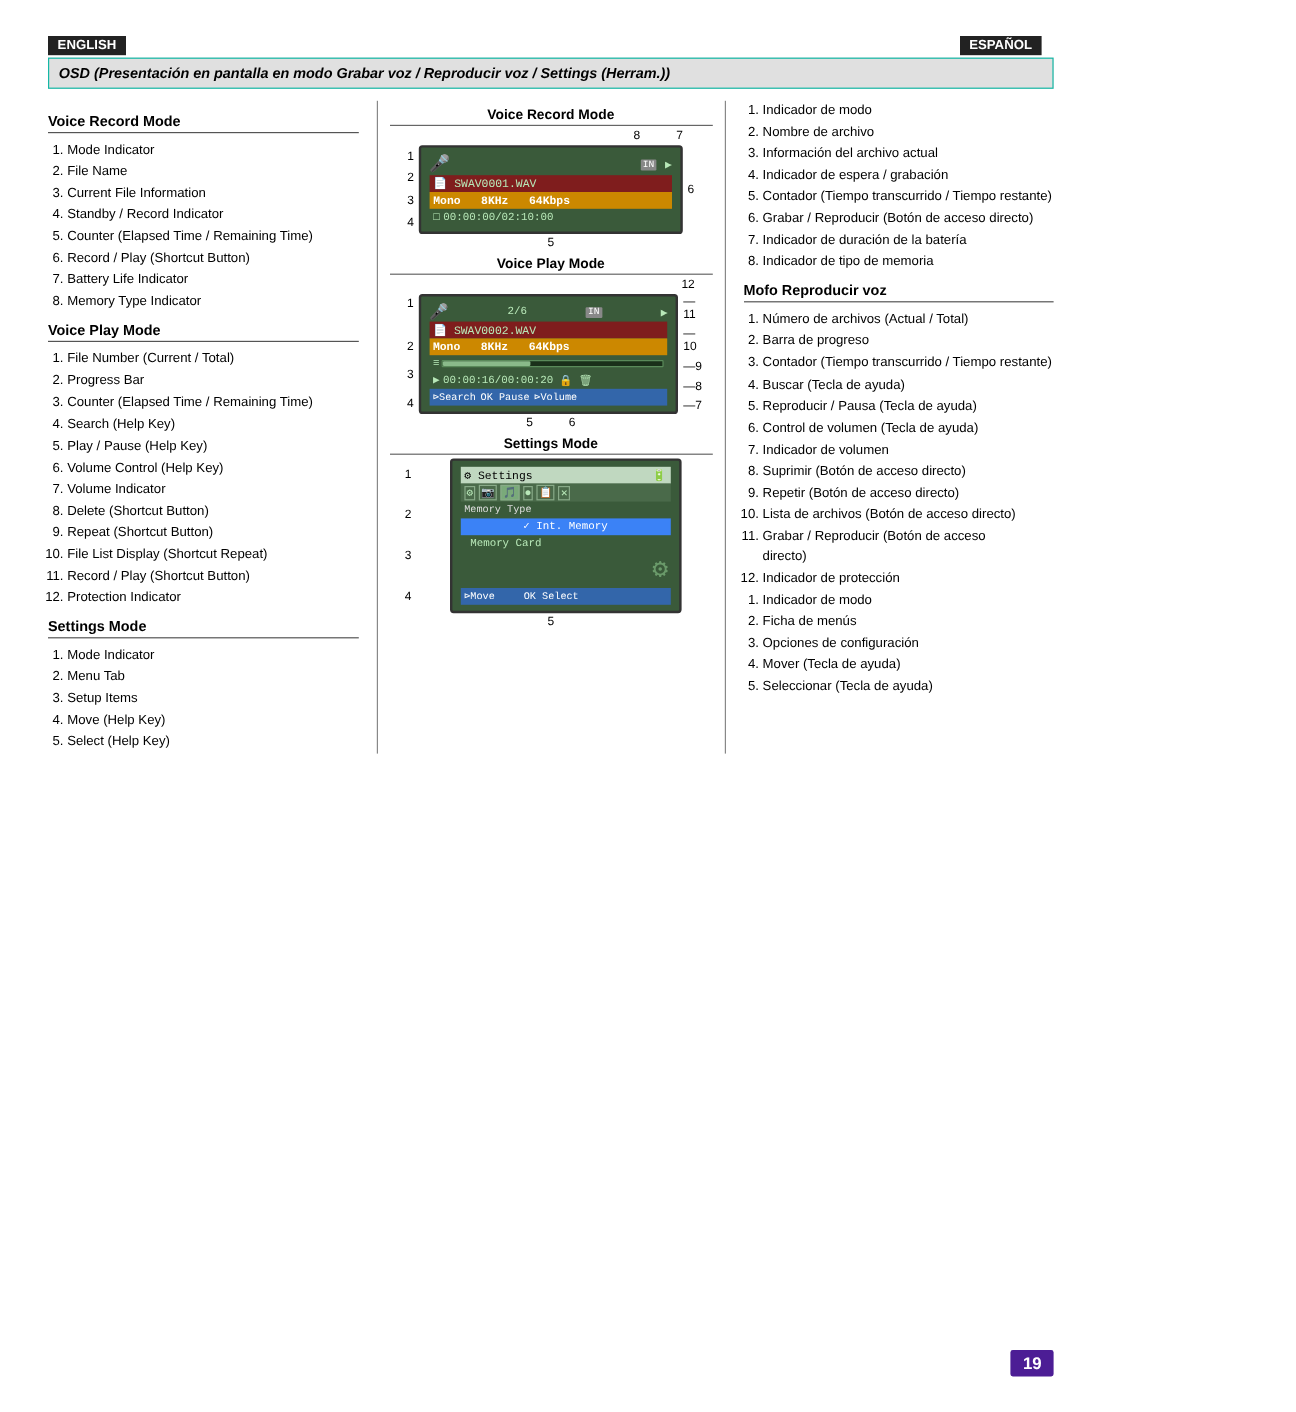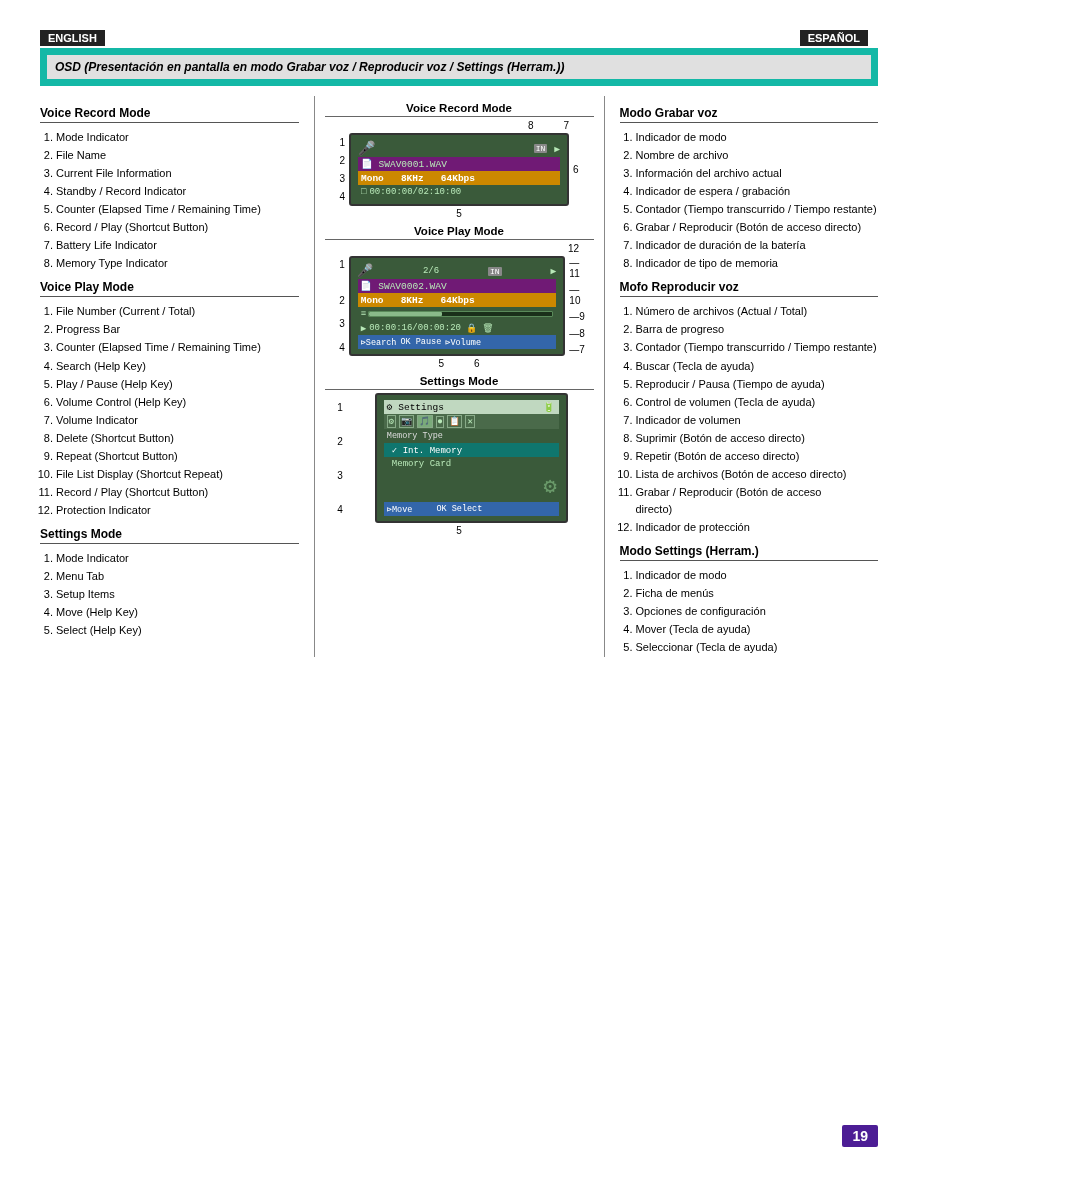--- a/index.html
+++ b/index.html
@@ -103,21 +103,21 @@
       padding: 5px 8px;
       font-style: italic;
       font-weight: bold;
       font-size: 12.5px;
       margin-right: 10px;
     }
 
     .subtitle-right {
       flex: 1;
       background: #e0e0e0;
-      border: 7px solid #14b8a6;
+      border: 1px solid #14b8a6;
       padding: 5px 8px;
       font-style: italic;
       font-weight: bold;
       font-size: 12px;
     }
 
     .content-area {
       display: flex;
       gap: 0;
     }
@@ -177,32 +177,33 @@
       color: #000;
     }
 
     .lcd-row.orange {
       background: #cc8800;
       color: #fff;
       font-weight: bold;
     }
 
     .lcd-row.dark {
-      background: #701a75;
+      background: #7f1d1d;
       color: #b8e8b8;
     }
 
     .lcd-row.blue {
       background: #3366aa;
       color: #fff;
     }
 
     .lcd-row.green-selected {
-      background: #0f766e;
-      color: #fff;
+      background: #3b82f6;
+      color: #fff;
+      justify-content: center;
     }
 
     .section-sep {
       margin-top: 8px;
     }
 
     
     ol.sublist {
       padding-left: 16px;
       font-size: 11px;
@@ -437,49 +438,47 @@
 
         <div style="text-align:center; font-size:10px; margin-top:2px;">
           <span>5</span>
         </div>
       </div>
 
     </div>
 
     <div class="right-text-col">
 
-      <div class="section-heading">Modo Grabar voz</div>
       <ol class="sublist">
         <li>Indicador de modo</li>
         <li>Nombre de archivo</li>
         <li>Información del archivo actual</li>
         <li>Indicador de espera / grabación</li>
         <li>Contador (Tiempo transcurrido / Tiempo restante)</li>
         <li>Grabar / Reproducir (Botón de acceso directo)</li>
         <li>Indicador de duración de la batería</li>
         <li>Indicador de tipo de memoria</li>
       </ol>
 
       <div class="section-heading section-sep">Mofo Reproducir voz</div>
       <ol class="sublist">
         <li>Número de archivos (Actual / Total)</li>
         <li>Barra de progreso</li>
         <li>Contador (Tiempo transcurrido / Tiempo restante)</li>
         <li>Buscar (Tecla de ayuda)</li>
-        <li>Reproducir / Pausa (Tiempo de ayuda)</li>
+        <li>Reproducir / Pausa (Tecla de ayuda)</li>
         <li>Control de volumen (Tecla de ayuda)</li>
         <li>Indicador de volumen</li>
         <li>Suprimir (Botón de acceso directo)</li>
         <li>Repetir (Botón de acceso directo)</li>
         <li>Lista de archivos (Botón de acceso directo)</li>
         <li>Grabar / Reproducir (Botón de acceso <br>directo)</li>
         <li>Indicador de protección</li>
       </ol>
 
-      <div class="section-heading section-sep">Modo Settings (Herram.)</div>
       <ol class="sublist">
         <li>Indicador de modo</li>
         <li>Ficha de menús</li>
         <li>Opciones de configuración</li>
         <li>Mover (Tecla de ayuda)</li>
         <li>Seleccionar (Tecla de ayuda)</li>
       </ol>
 
     </div>
 

